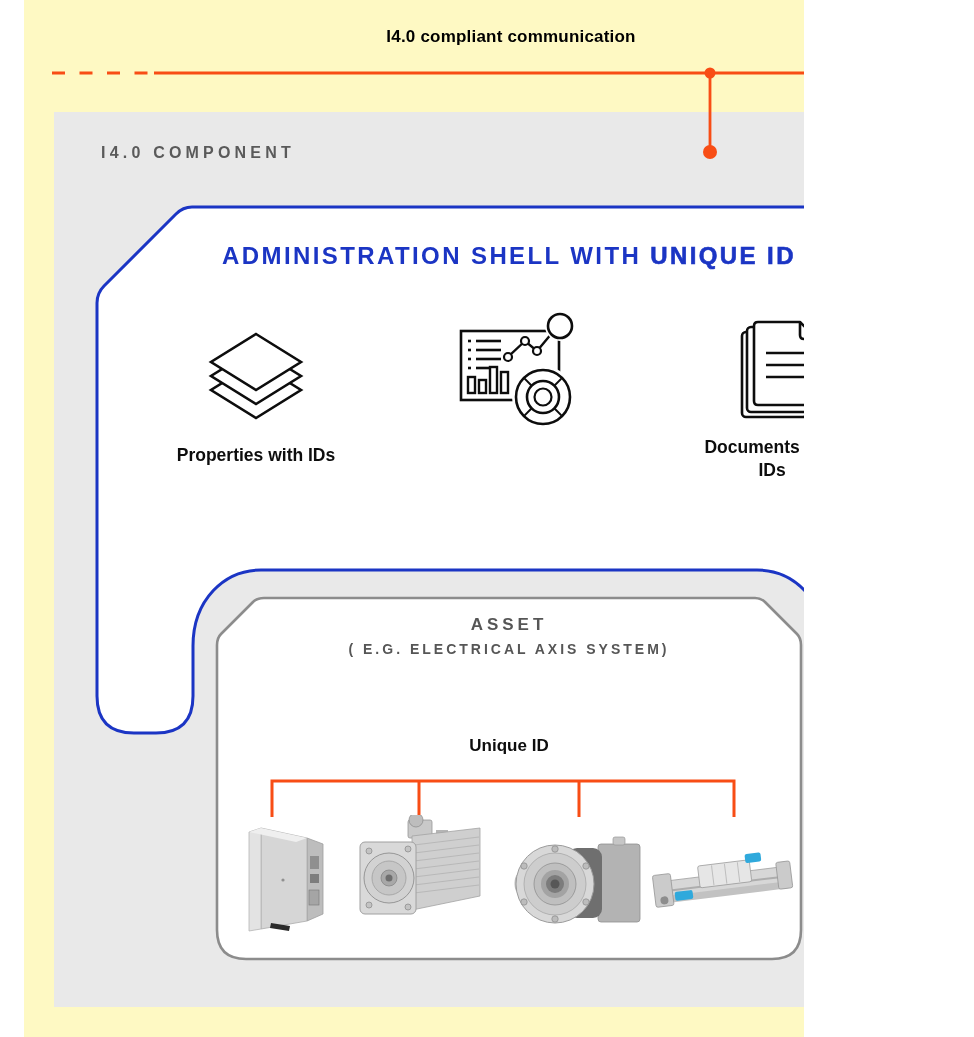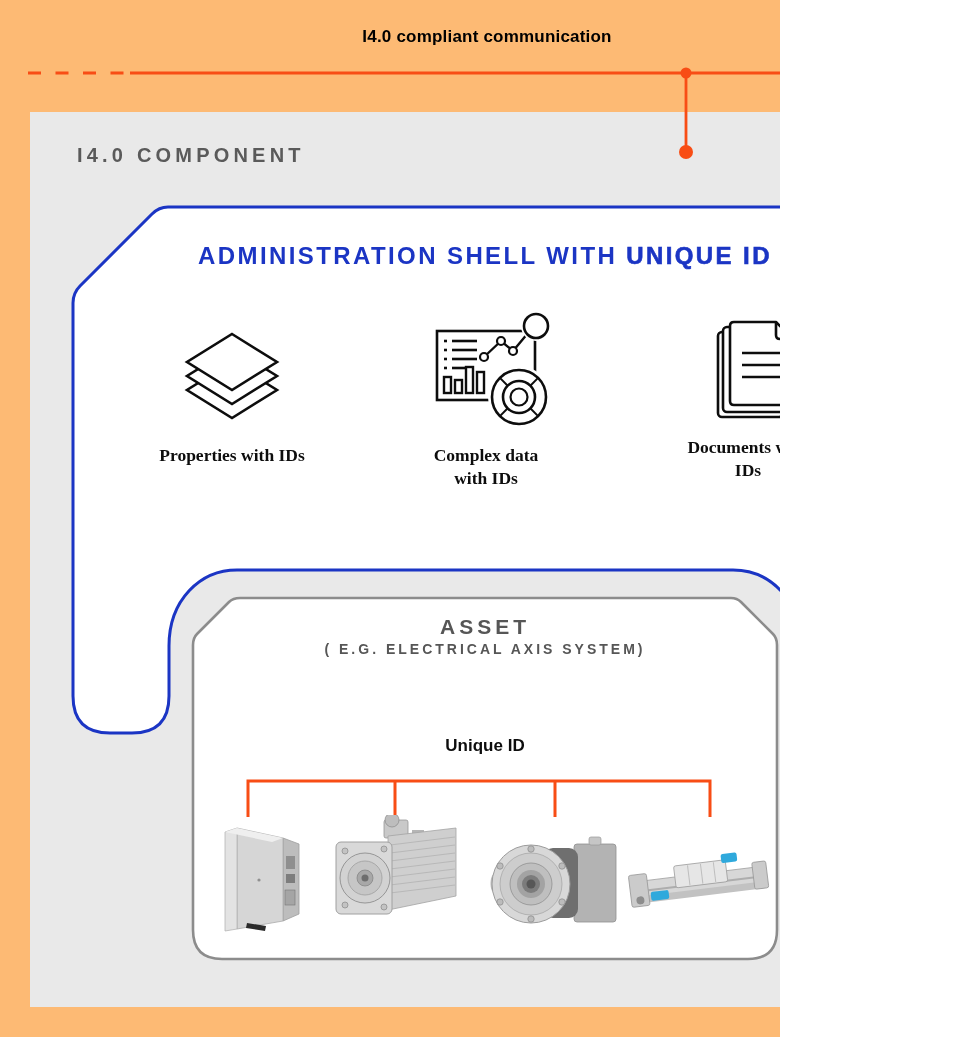--- a/index.html
+++ b/index.html
@@ -1,46 +1,46 @@
 <!DOCTYPE html>
 <html><head>
 <meta charset="utf-8">
 <style>
   html,body{margin:0;padding:0;background:#ffffff;}
   .canvas{
     position:relative;width:780px;height:1037px;overflow:hidden;
-    font-family:"Liberation Sans",sans-serif;background:#fdba74;
+    font-family:"Liberation Sans",sans-serif;background:#fef9c3;margin-left:24px;
   }
   .abs{position:absolute;}
   .comm-title{
     top:27px;left:0;width:974px;text-align:center;
     font-size:17px;font-weight:bold;color:#000000;letter-spacing:0.2px;
   }
   .panel{
     left:30px;top:112px;width:914px;height:895px;background:#e9e9e9;
   }
   .component-label{
-    left:77px;top:144px;font-size:20px;font-weight:bold;
+    left:77px;top:144px;font-size:16px;font-weight:bold;
     letter-spacing:4.2px;color:#5a5a5a;
   }
   .shapes{left:0;top:0;width:974px;height:1037px;pointer-events:none;}
   .admin-title{
     top:242px;left:72px;width:826px;text-align:center;
     font-size:24px;font-weight:bold;color:#1b35c4;letter-spacing:2.4px;
     white-space:nowrap;
   }
   .admin-title .emph{-webkit-text-stroke:0.6px #1b35c4;}
   .icon-svg{position:absolute;}
   .col-label{
     position:absolute;text-align:center;font-size:17.5px;font-weight:bold;
-    color:#0d0d0d;line-height:23px;white-space:pre-line;font-family:Liberation Serif, serif;
+    color:#0d0d0d;line-height:23px;white-space:pre-line;
   }
   .asset-title{
     top:615px;left:192px;width:586px;text-align:center;
-    font-size:21px;font-weight:bold;color:#565656;letter-spacing:4px;
+    font-size:17px;font-weight:bold;color:#565656;letter-spacing:4px;
   }
   .asset-subtitle{
     top:641px;left:172px;width:626px;text-align:center;
     font-size:14px;font-weight:bold;color:#565656;letter-spacing:3px;
     white-space:nowrap;
   }
   .unique-id{
     top:736px;left:192px;width:586px;text-align:center;
     font-size:17px;font-weight:bold;color:#0d0d0d;
   }
@@ -144,22 +144,20 @@
       <path d="M 776,322 L 776,335 Q 776,339 780,339 L 793,339" fill="none"></path>
       <g fill="none">
         <line x1="742" y1="353" x2="781" y2="353"></line>
         <line x1="742" y1="365" x2="781" y2="365"></line>
         <line x1="742" y1="377" x2="781" y2="377"></line>
       </g>
     </g>
   </svg>
 
   <div class="col-label" style="left:102px;top:444px;width:260px">Properties with IDs</div>
-  <div class="col-label" style="left:356px;top:444px;width:260px">Complex data
-with IDs</div>
   <div class="col-label" style="left:618px;top:436px;width:260px">Documents with
 IDs</div>
 
   <div class="abs asset-title">ASSET</div>
   <div class="abs asset-subtitle">( E.G. ELECTRICAL AXIS SYSTEM)</div>
   <div class="abs unique-id">Unique ID</div>
 
   <svg class="abs" style="left:230px;top:770px;width:520px;height:60px" viewBox="230 770 520 60">
     <path d="M 248,817 L 248,781 L 710,781 L 710,817 M 395,781 L 395,817 M 555,781 L 555,817" fill="none" stroke="#f84d15" stroke-width="3"></path>
   </svg>

